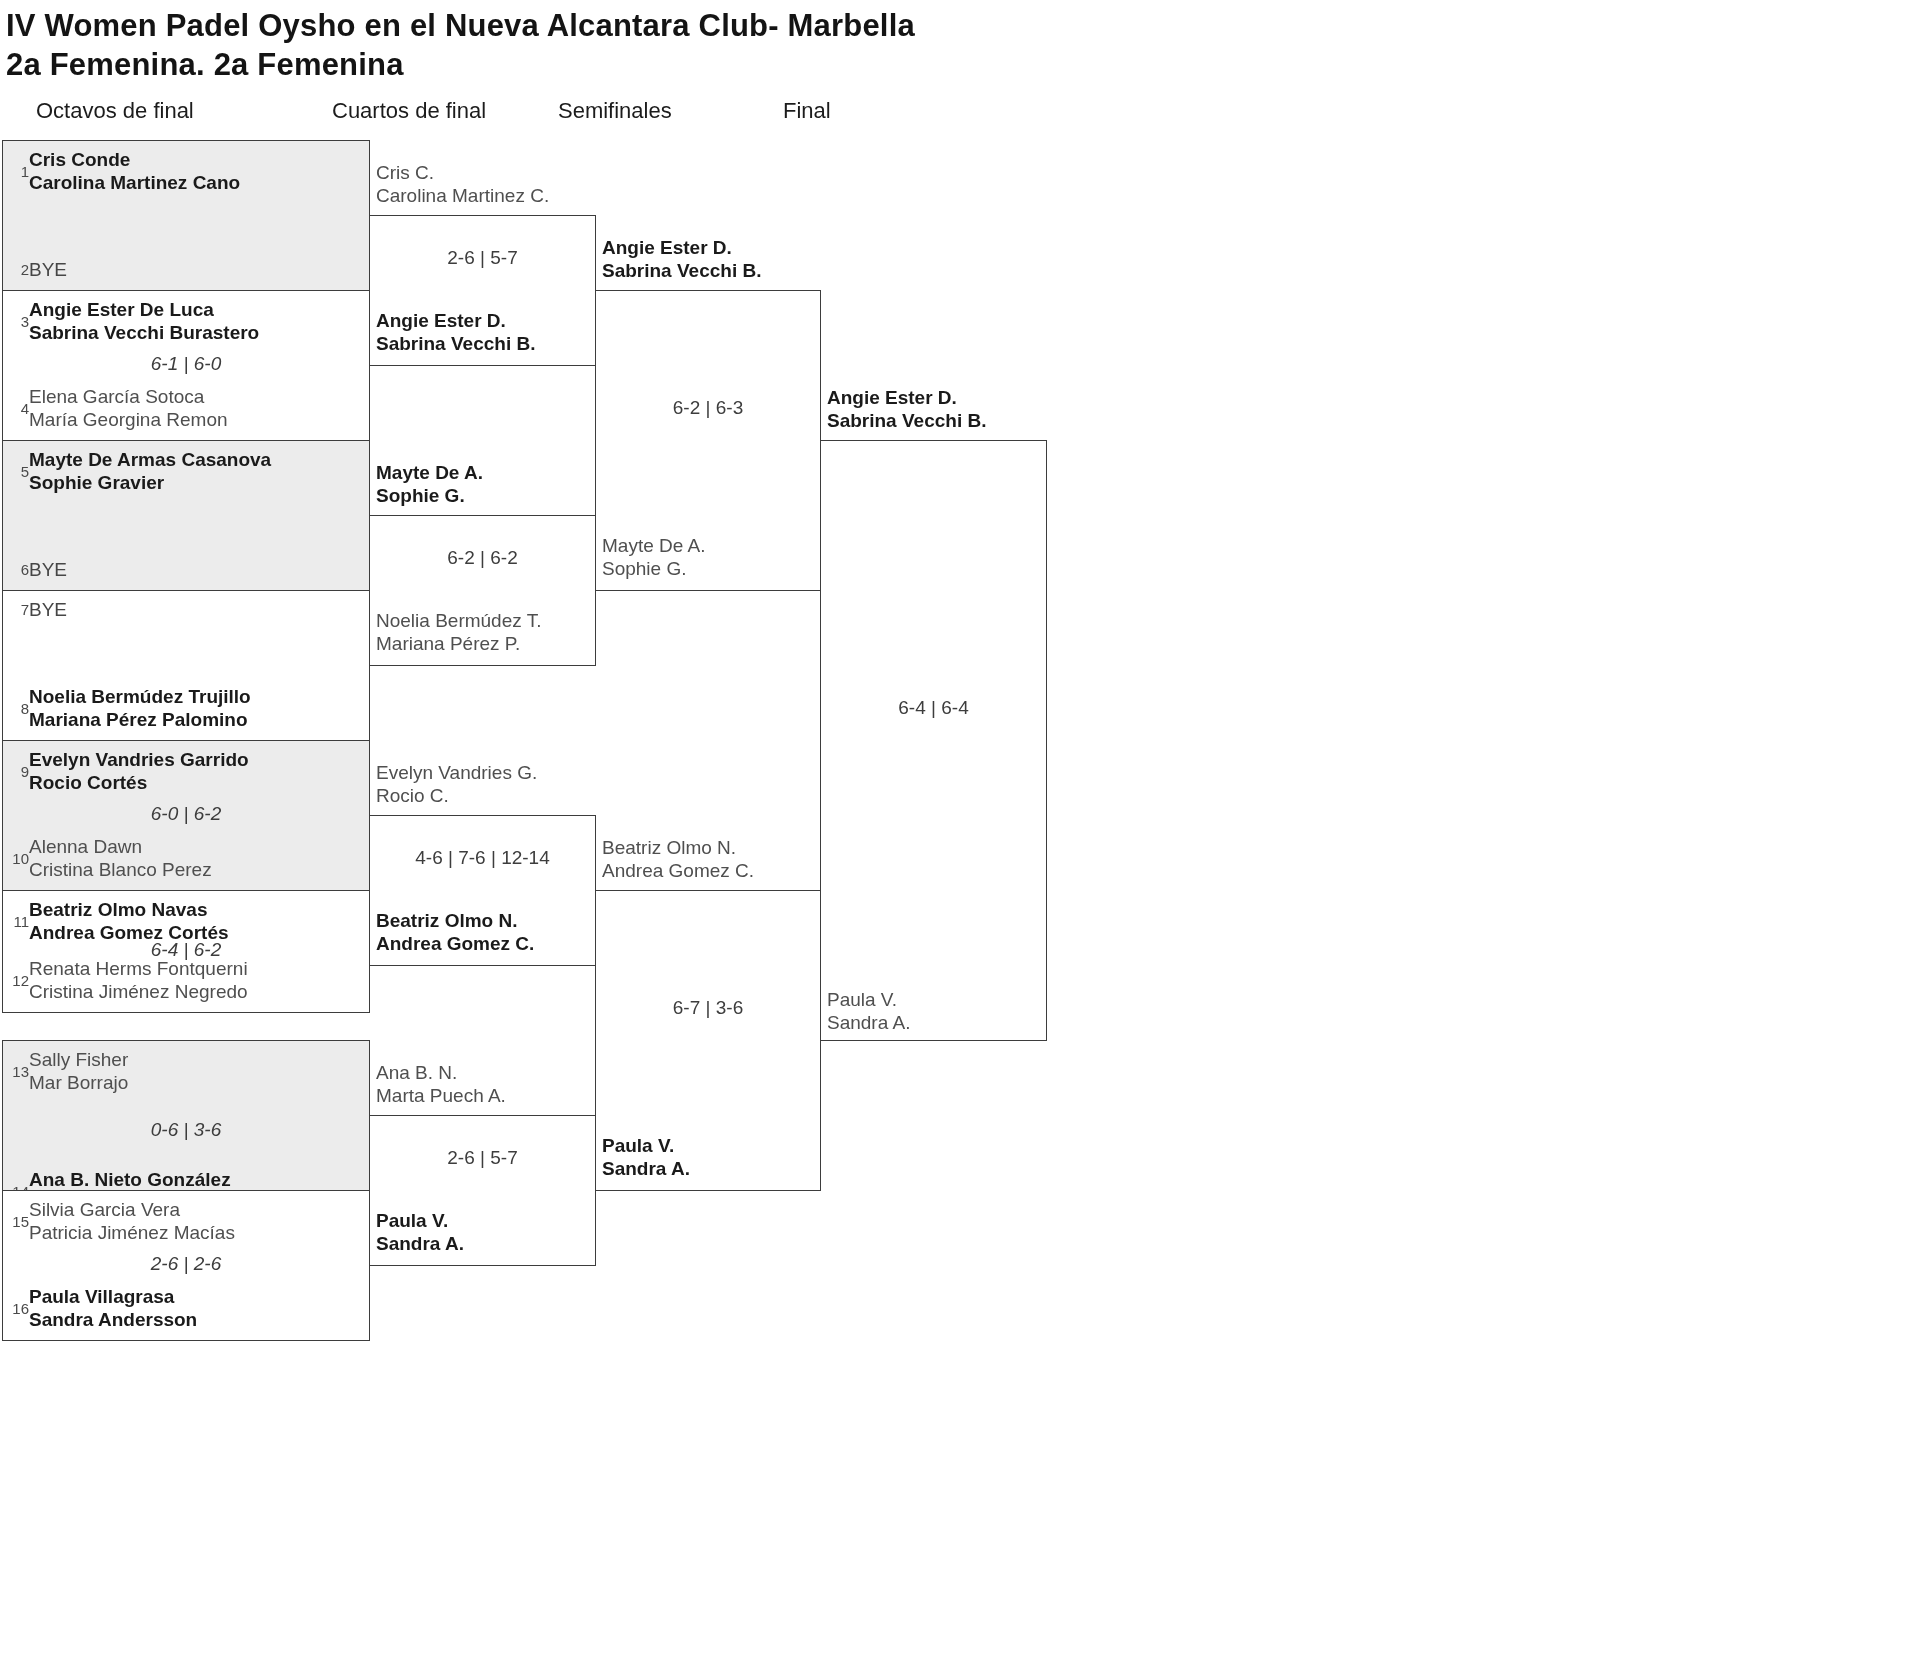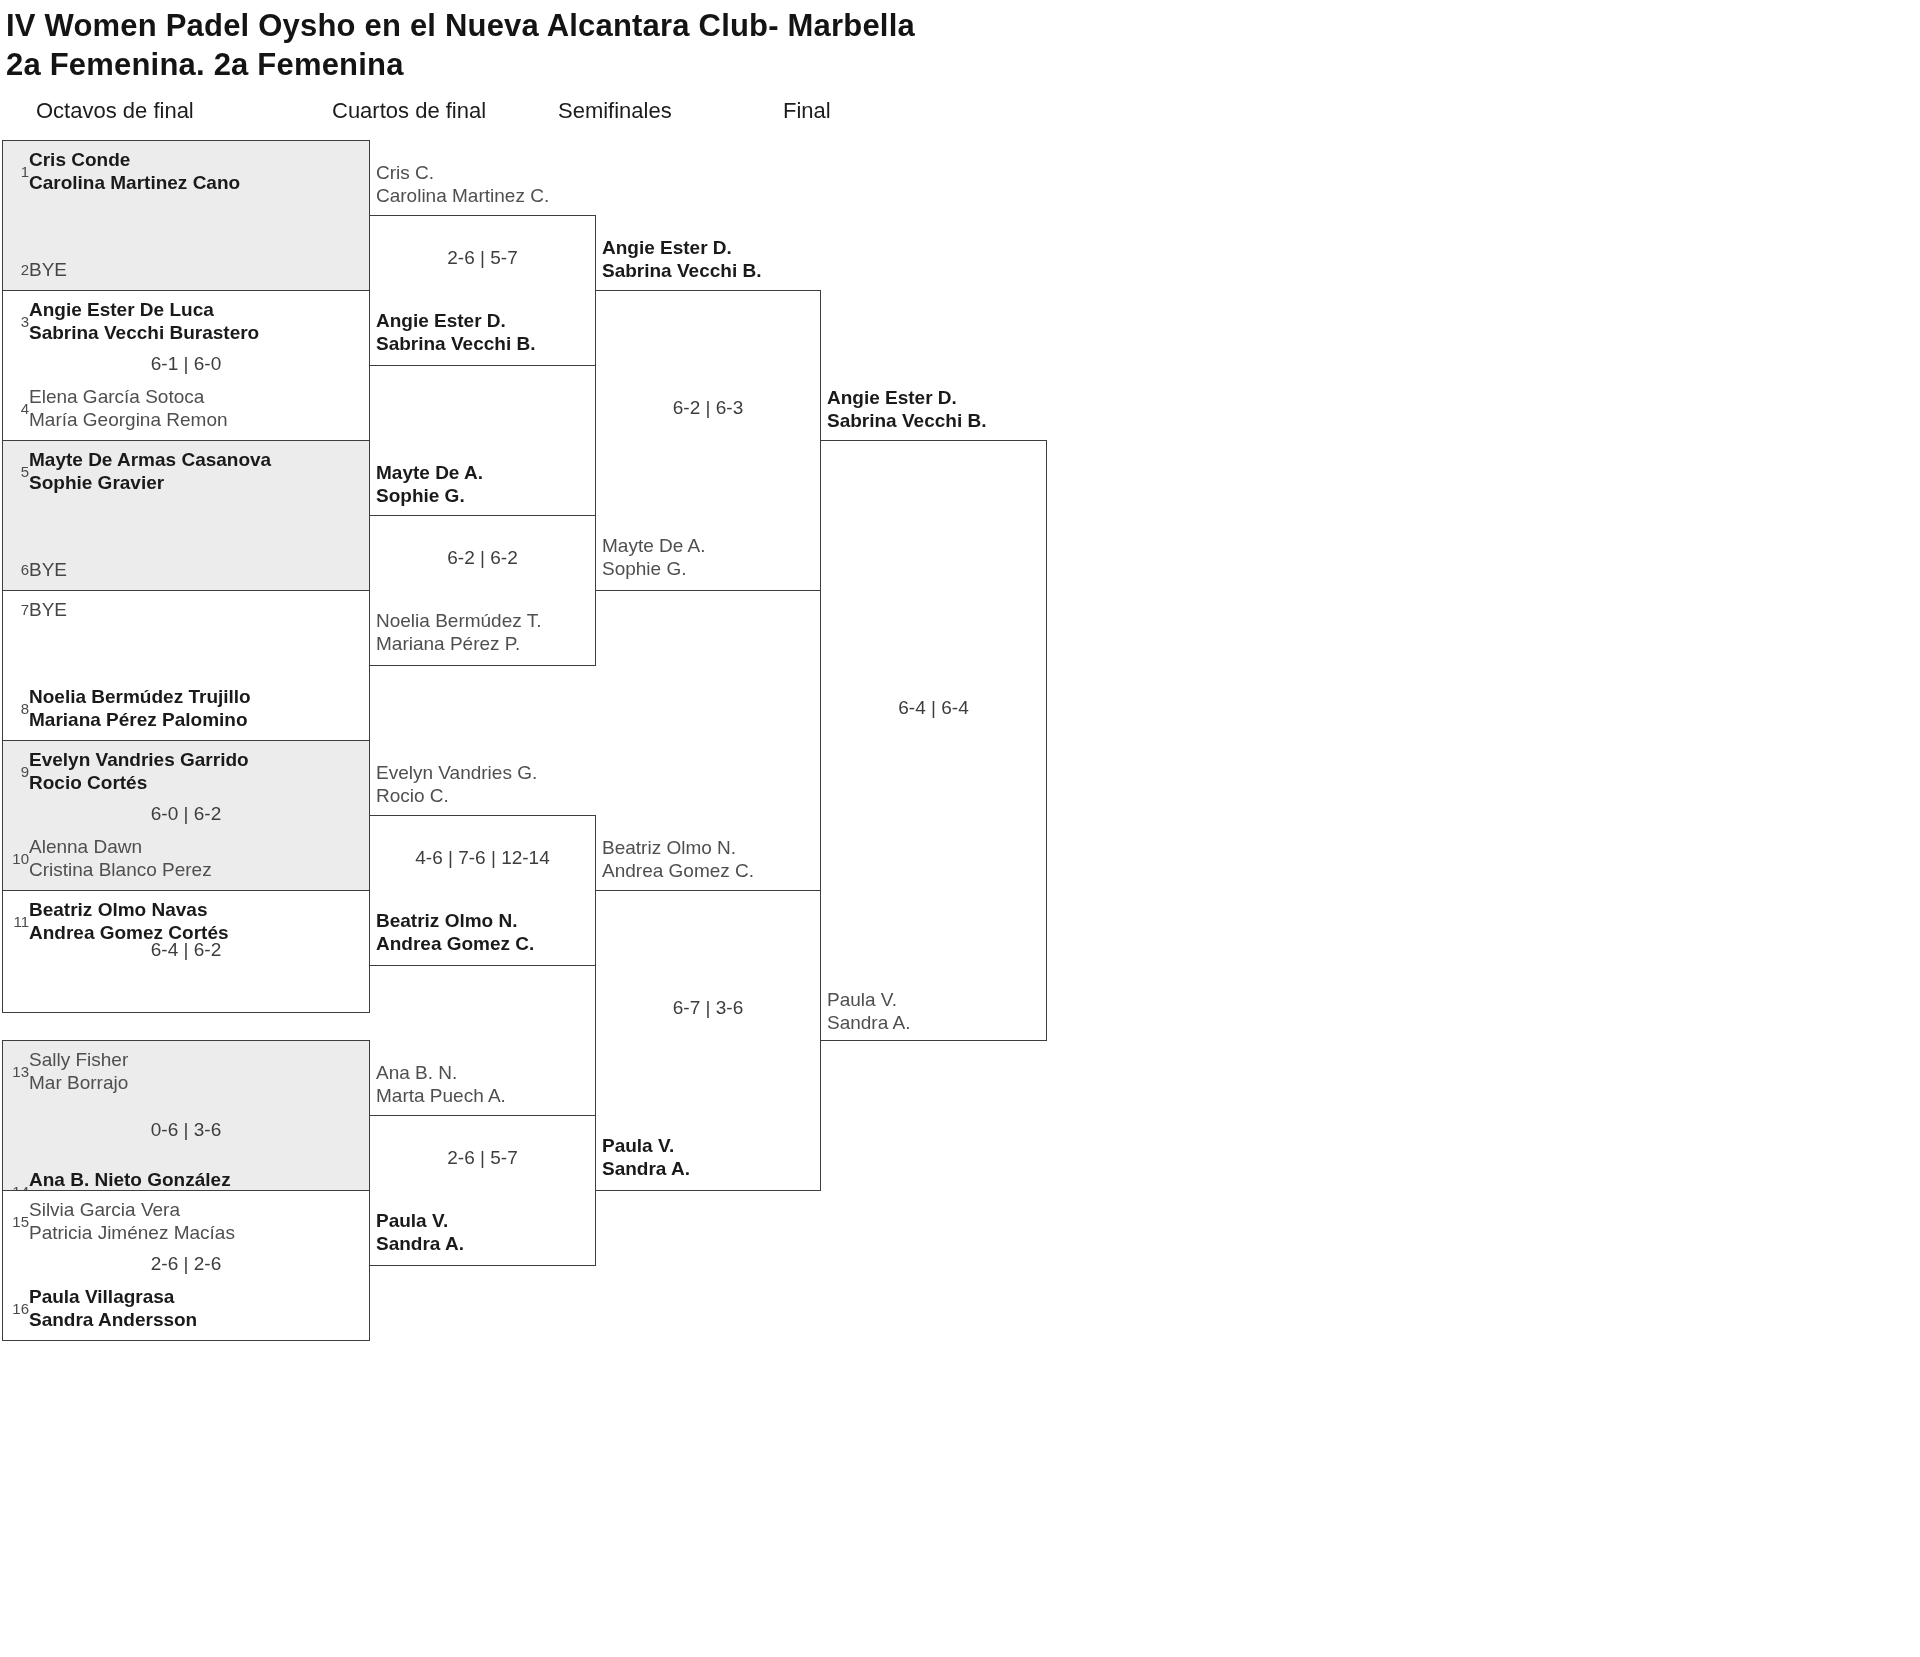--- a/index.html
+++ b/index.html
@@ -21,21 +21,21 @@
   .oentry{position:absolute;left:0;right:0;display:flex;align-items:center;}
   .oentry.top{top:7px;}
   .oentry.bot{bottom:9px;}
   .seed{width:26px;text-align:right;font-size:15px;color:#4a4a4a;flex:0 0 26px;}
   .names{margin-left:0;}
   .nm{display:block;font-size:19px;line-height:23px;white-space:nowrap;}
   .w{font-weight:700;color:#1a1a1a;}
   .l{font-weight:400;color:#4f4f4f;}
   .bye{font-weight:400;color:#464646;}
   .oscore{position:absolute;left:0;right:0;top:50%;margin-top:-13px;
-          text-align:center;font-size:19px;color:#3d3d3d;}
+          text-align:center;font-size:19px;color:#3d3d3d;font-style:italic;}
 
   
   .mbox{position:absolute;border:1px solid #3d3d3d;box-sizing:border-box;background:transparent;}
   .plabel{position:absolute;}
   .mscore{position:absolute;text-align:center;font-size:19px;color:#3d3d3d;line-height:23px;}
 </style>
 </head>
 <body>
 
 <div class="page">
@@ -136,20 +136,27 @@
 
   <div class="obox" style="top:890px;height:123px">
     <div class="oentry top">
       <span class="seed">11</span>
       <span class="names">
           <span class="nm w">Beatriz Olmo Navas</span>
           <span class="nm w">Andrea Gomez Cortés</span>
         </span>
     </div>
     <div class="oscore">6-4 | 6-2</div>
+    <div class="oentry bot">
+      <span class="seed">12</span>
+      <span class="names">
+          <span class="nm l">Renata Herms Fontquerni</span>
+          <span class="nm l">Cristina Jiménez Negredo</span>
+        </span>
+    </div>
   </div>
 
   <div class="obox shaded" style="top:1040px;height:184px">
     <div class="oentry top">
       <span class="seed">13</span>
       <span class="names">
           <span class="nm l">Sally Fisher</span>
           <span class="nm l">Mar Borrajo</span>
         </span>
     </div>

